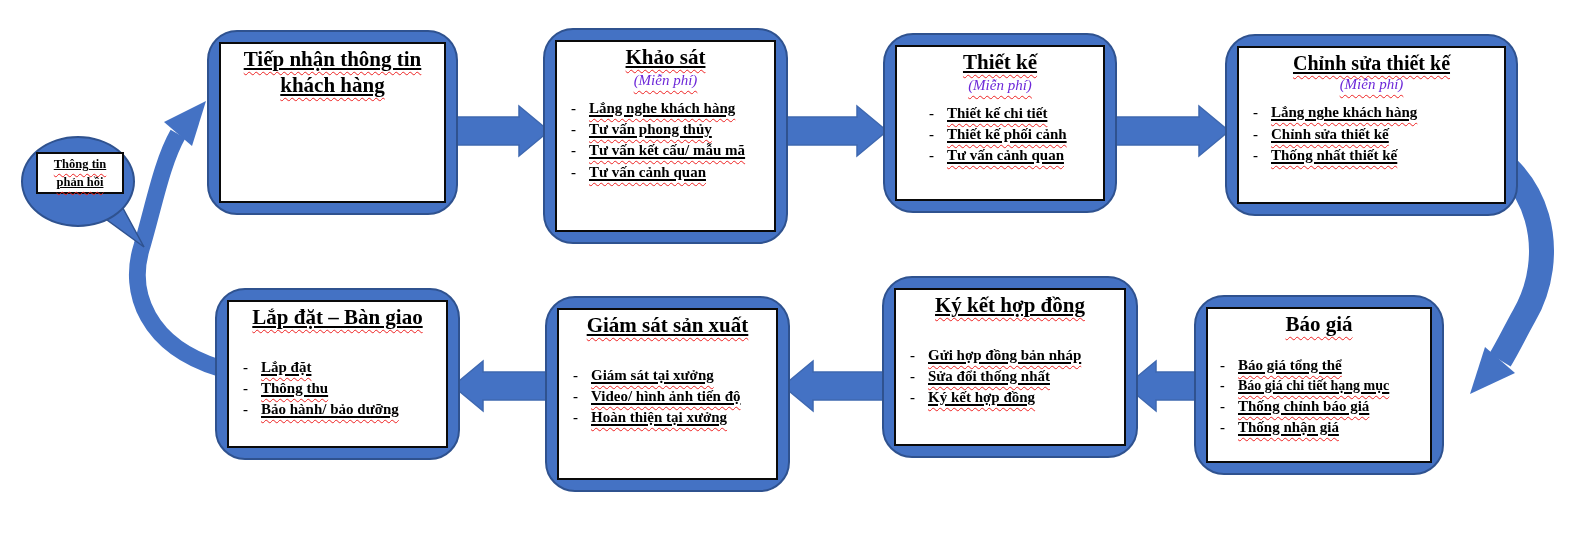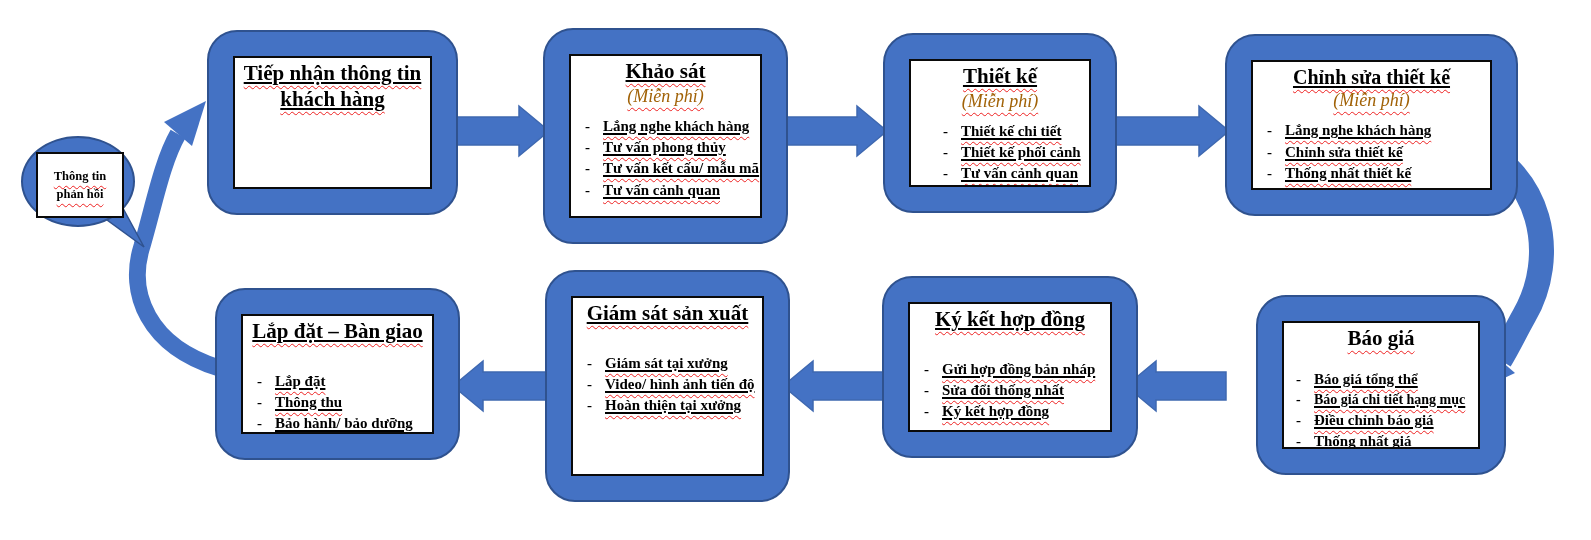--- a/index.html
+++ b/index.html
@@ -2,47 +2,47 @@
 <html><head>
 <meta charset="utf-8">
 <style>
   html,body{margin:0;padding:0;background:#fff;}
   .canvas{position:relative;width:1591px;height:540px;background:#fff;overflow:hidden;
           font-family:"Liberation Serif",serif;}
   .arrow-layer{position:absolute;left:0;top:0;width:1591px;height:540px;}
 
   
   .pbox{position:absolute;background:#4472C4;border:2px solid #2F528F;border-radius:30px;
-        padding:24px;box-sizing:border-box;}
+        padding:10px;box-sizing:border-box;}
   .inner{background:#fff;border:2px solid #0a0a0a;width:100%;height:100%;box-sizing:border-box;
          padding:3px 6px;text-align:center;overflow:hidden;}
   .ttl{font-weight:bold;font-size:21px;line-height:1.22;color:#000;}
   .ttl.small{font-size:20px;}
-  .sub{font-style:italic;font-size:18px;margin-top:1px;color:#a16207;}
+  .sub{font-style:italic;font-size:15px;margin-top:1px;color:#6d28d9;}
   
   .sq{text-decoration-line:underline;text-decoration-style:wavy;text-decoration-color:#ee2222;
       text-decoration-thickness:1px;text-underline-offset:4.5px;}
   .sol{text-decoration-line:underline;text-decoration-style:solid;text-decoration-color:#000;
        text-decoration-thickness:1.5px;text-underline-offset:2px;}
 
   .items{list-style:none;margin:9px 0 0 0;padding:0 0 0 8px;text-align:left;}
   .items.gap-md{margin-top:17px;}
   .items.gap-lg{margin-top:26px;}
   .items.indent{padding-left:26px;}
   .items li{display:flex;align-items:baseline;font-weight:bold;font-size:15px;
             line-height:1.42;color:#000;white-space:nowrap;}
   .items li .dash{width:10px;margin-right:8px;font-weight:bold;flex:none;}
 
   
   .bubble{position:absolute;left:21px;top:136px;width:114px;height:91px;background:#4472C4;
           border:2px solid #2F528F;border-radius:50%;box-sizing:border-box;}
-  .bubble-box{position:absolute;left:36px;top:152px;width:88px;height:66px;background:#fff;
+  .bubble-box{position:absolute;left:36px;top:152px;width:88px;height:42px;background:#fff;
               border:2px solid #0a0a0a;box-sizing:border-box;display:flex;align-items:center;
               justify-content:center;text-align:center;font-weight:bold;font-size:12.5px;
-              line-height:1.45;color:#000;padding:0 6px;}
+              line-height:1.45;color:#000;padding:0 6px;text-decoration:underline;}
 </style>
 </head>
 <body>
 
 <div class="canvas">
 
   <svg class="arrow-layer" viewBox="0 0 1591 540" xmlns="http://www.w3.org/2000/svg">
 
     <polygon points="454,117 519,117 519,106 549,131 519,156 519,145 454,145" fill="#4472C4" stroke="#3E68B0" stroke-width="1.5"></polygon>
     <polygon points="782,117 857,117 857,106 887,131 857,156 857,145 782,145" fill="#4472C4" stroke="#3E68B0" stroke-width="1.5"></polygon>
@@ -146,41 +146,41 @@
             <span class="sq"><span class="sol">Chỉnh sửa thiết kế</span></span>
           </li>
         <li>
             <span class="dash">-</span>
             <span class="sq"><span class="sol">Thống nhất thiết kế</span></span>
           </li>
       </ul>
     </div>
   </div>
 
-  <div class="pbox" style="left:1256px;top:295px;width:250px;height:180px">
+  <div class="pbox" style="left:1194px;top:295px;width:250px;height:180px">
     <div class="inner">
       <div class="ttl">
         <span class="sq">Báo giá</span>
       </div>
       <ul class="items gap-md" style="padding-left:6px">
         <li>
             <span class="dash">-</span>
             <span class="sq"><span class="sol">Báo giá tổng thể</span></span>
           </li>
         <li style="font-size:14px">
             <span class="dash">-</span>
             <span class="sq"><span class="sol">Báo giá chi tiết hạng mục</span></span>
           </li>
         <li>
             <span class="dash">-</span>
-            <span class="sq"><span class="sol">Điều chỉnh báo giá</span></span>
-          </li>
-        <li>
-            <span class="dash">-</span>
-            <span class="sq"><span class="sol">Thống nhất giá</span></span>
+            <span class="sq"><span class="sol">Thống chỉnh báo giá</span></span>
+          </li>
+        <li>
+            <span class="dash">-</span>
+            <span class="sq"><span class="sol">Thống nhận giá</span></span>
           </li>
       </ul>
     </div>
   </div>
 
   <div class="pbox" style="left:882px;top:276px;width:256px;height:182px">
     <div class="inner">
       <div class="ttl">
         <span class="sq"><span class="sol">Ký kết hợp đồng</span></span>
       </div>
@@ -194,21 +194,21 @@
             <span class="sq"><span class="sol">Sửa đổi thống nhất</span></span>
           </li>
         <li>
             <span class="dash">-</span>
             <span class="sq"><span class="sol">Ký kết hợp đồng</span></span>
           </li>
       </ul>
     </div>
   </div>
 
-  <div class="pbox" style="left:545px;top:270px;width:245px;height:232px">
+  <div class="pbox" style="left:545px;top:296px;width:245px;height:196px">
     <div class="inner">
       <div class="ttl">
         <span class="sq"><span class="sol">Giám sát sản xuất</span></span>
       </div>
       <ul class="items gap-lg">
         <li>
             <span class="dash">-</span>
             <span class="sq"><span class="sol">Giám sát tại xưởng</span></span>
           </li>
         <li>

